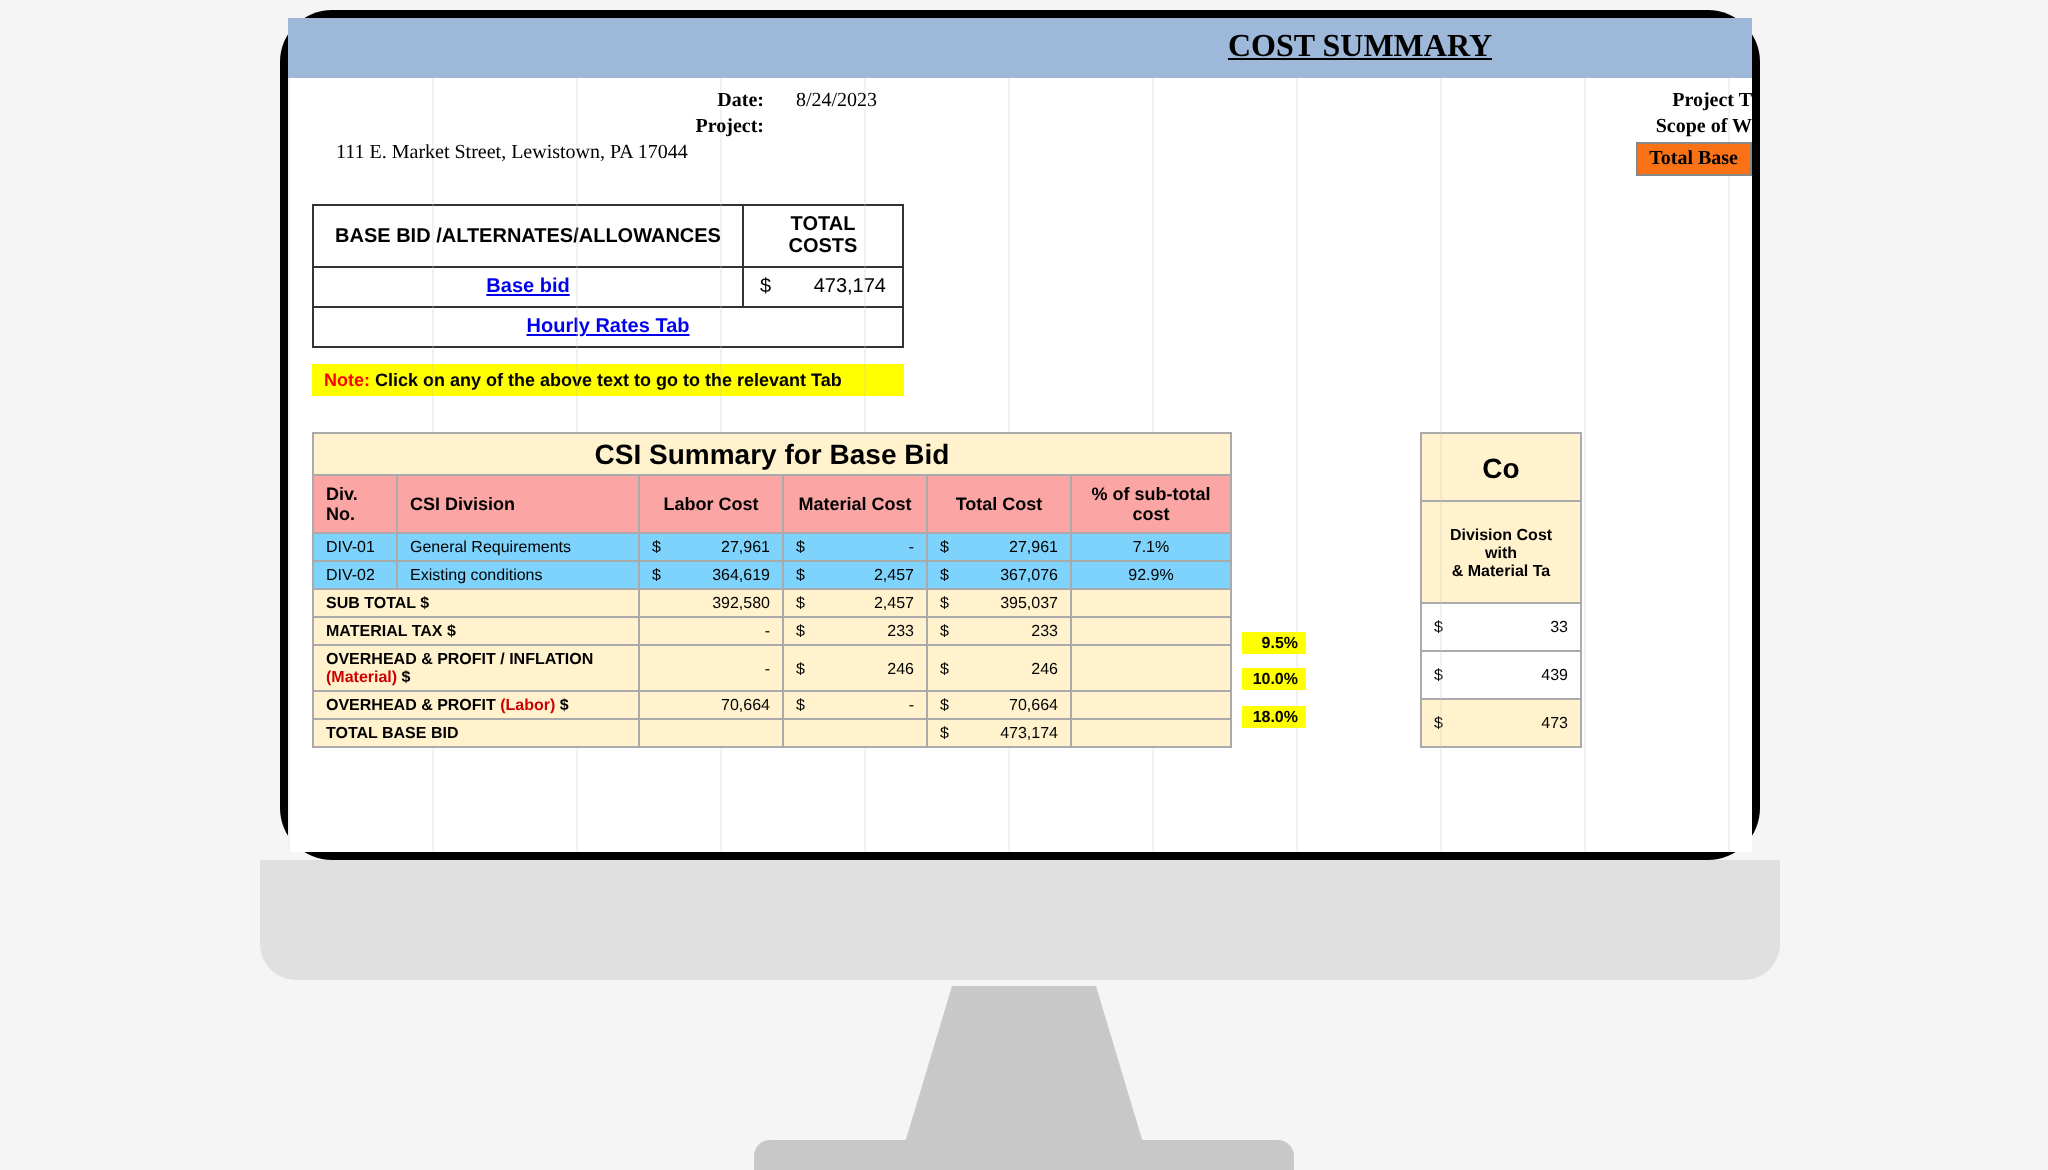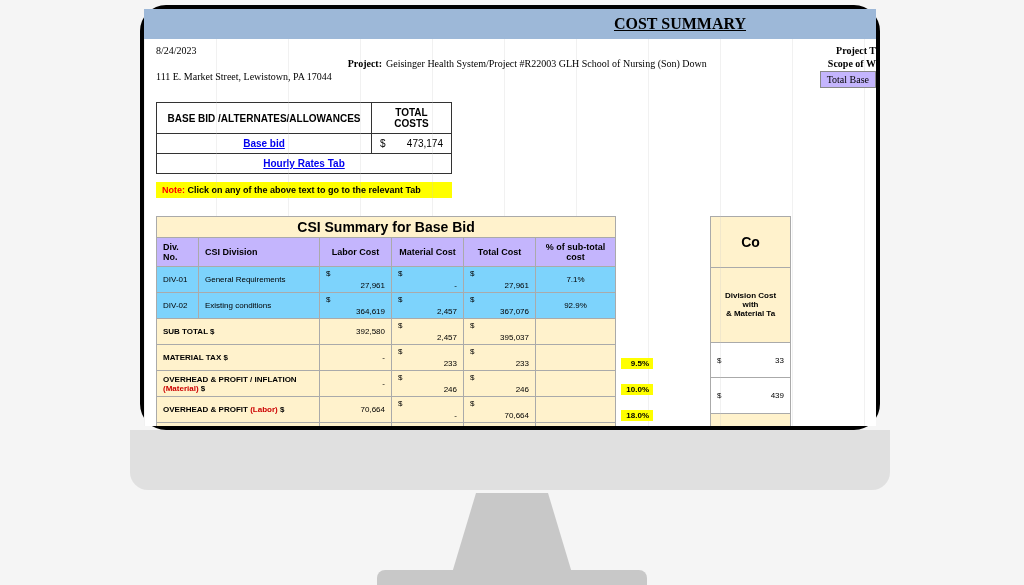--- a/index.html
+++ b/index.html
@@ -12,47 +12,47 @@
   .monitor-chin { position: absolute; top: 430px; left: 130px; width: 760px; height: 60px; background: #e0e0e0; border-radius: 0 0 18px 18px; }
   
   .screen { width: 100%; height: 100%; background: #fff; overflow: hidden; font-size: 9px; position: relative; }
   
   .title-bar { background: #9db8d8; height: 30px; display: flex; align-items: center; justify-content: center; padding-right: 40px; padding-left: 380px; }
   .title-bar .title { font-weight: bold; font-size: 16px; text-decoration: underline; font-family: "Times New Roman", serif; }
   
   .header-info { padding: 6px 12px 10px 12px; font-family: "Times New Roman", serif; font-size: 10px; position: relative; }
   .header-row { display: flex; margin-bottom: 2px; }
   .header-label { width: 230px; text-align: right; font-weight: bold; padding-right: 4px; }
-  .header-value { flex: 1; }
+  .header-value { flex: 1; margin-left: 12px; }
   .header-right { position: absolute; right: 0; top: 6px; font-family: "Times New Roman", serif; }
   .header-right-row { font-weight: bold; text-align: right; margin-bottom: 2px; white-space: nowrap; }
-  .total-base-box { background: #c4b5fd; border: 1px solid #888; padding: 2px 6px; font-weight: normal; display: inline-block; }
+  .total-base-box { background: #f97316; border: 1px solid #888; padding: 2px 6px; font-weight: bold; display: inline-block; }
   
   .bid-table { margin: 8px 12px; border-collapse: collapse; }
   .bid-table th, .bid-table td { border: 1px solid #333; padding: 4px 8px; font-size: 10px; }
   .bid-table th { font-weight: bold; background: #fff; }
   .bid-table .link { color: #0000EE; text-decoration: underline; font-weight: bold; text-align: center; }
   .bid-table .amount-cell { width: 80px; }
   .bid-table .dollar { float: left; }
   .bid-table .num { float: right; }
   
   .note-bar { background: #ffff00; margin: 0 12px; padding: 3px 6px; font-size: 9px; font-weight: bold; width: 296px; }
   .note-bar .note-label { color: #ff0000; }
   
   .csi-wrapper { display: flex; margin-top: 18px; gap: 94px; padding-left: 12px; }
   
   .csi-table { border-collapse: collapse; font-size: 8px; }
   .csi-title { background: #fff2cc; text-align: center; font-weight: bold; font-size: 14px; padding: 10px; border: 1px solid #aaa; }
-  .csi-table th { background: #c4b5fd; border: 1px solid #aaa; padding: 4px 6px; font-weight: bold; font-size: 9px; }
+  .csi-table th { background: #fca5a5; border: 1px solid #aaa; padding: 4px 6px; font-weight: bold; font-size: 9px; }
   .csi-table td { background: #fff2cc; border: 1px solid #aaa; padding: 2px 6px; }
   .csi-table .row-white td { background: #7dd3fc; }
   .csi-table .num-cell { text-align: right; }
   .csi-table .dollar-cell { width: 70px; }
   .csi-table .dollar-cell .d { float: left; }
-  .csi-table .dollar-cell .n { float: right; margin-top: 12px; }
+  .csi-table .dollar-cell .n { float: right; }
   .csi-table .label-right { font-weight: bold; margin-left: 35px; }
   .csi-table .red { color: #cc0000; }
   .pct-col { position: relative; }
   .pct-yellow { position: absolute; right: -38px; background: #ffff00; padding: 1px 4px; font-size: 8px; font-weight: bold; width: 32px; text-align: right; }
   
   .side-table { border-collapse: collapse; font-size: 8px; }
   .side-table th, .side-table td { background: #fff2cc; border: 1px solid #aaa; padding: 3px 6px; }
   .side-title { background: #fff2cc; text-align: center; font-weight: bold; font-size: 14px; padding: 10px; }
   .side-table .d { float: left; }
   .side-table .n { float: right; }
@@ -71,25 +71,25 @@
   <div class="screen">
 
     <div class="title-bar">
       <span class="title">COST SUMMARY</span>
     </div>
 
     <div class="grid-overlay"></div>
 
     <div class="header-info">
       <div class="header-row">
+        <div class="header-label">Date:</div>
         <div class="header-value">8/24/2023</div>
       </div>
       <div class="header-row">
         <div class="header-label">Project:</div>
-        <div class="header-value">Geisinger Health System/Project #R22003 GLH School of Nursing (Son) Down</div>
       </div>
       <div class="header-row">
         <div class="header-value">111 E. Market Street, Lewistown, PA 17044</div>
       </div>
       <div class="header-right">
         <div class="header-right-row">Project T</div>
         <div class="header-right-row">Scope of W</div>
         <div class="header-right-row"><span class="total-base-box">Total Base</span></div>
       </div>
     </div>

